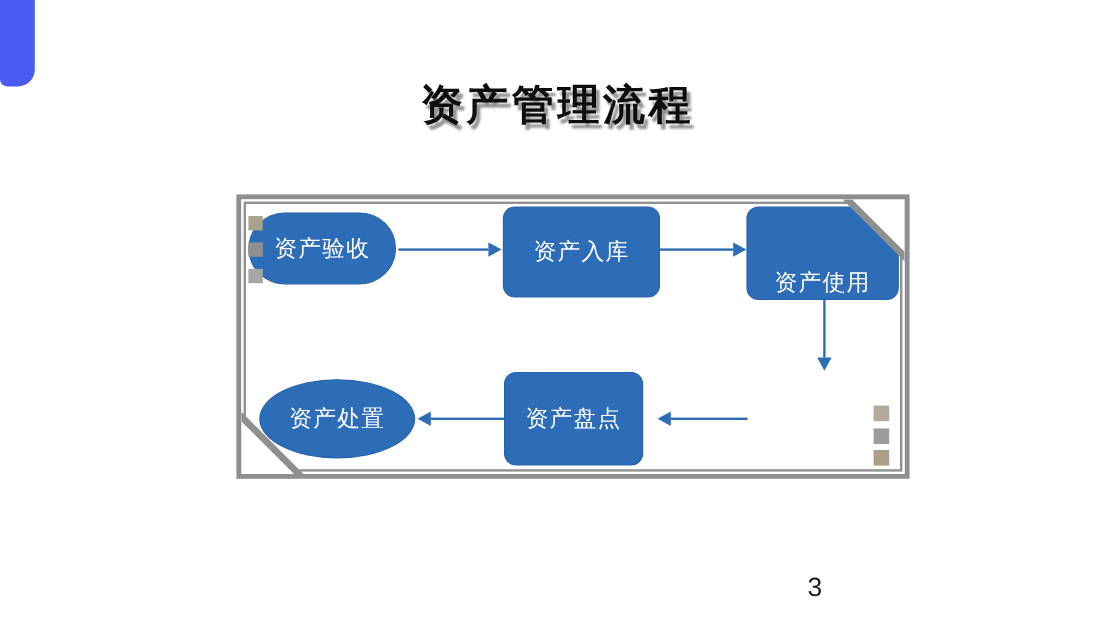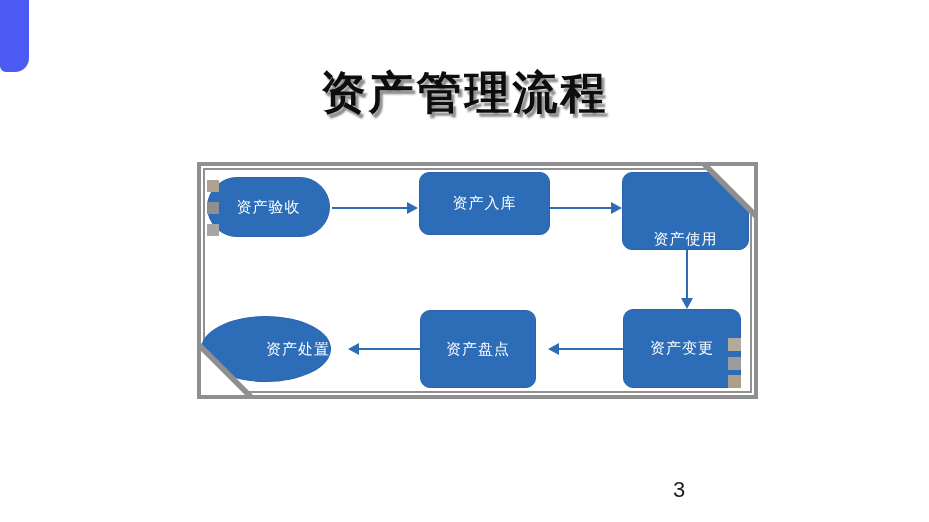--- a/index.html
+++ b/index.html
@@ -13,21 +13,21 @@
   .accent-tab {
     position:absolute; left:0; top:0; width:29px; height:72px;
     background:#4a5af2; border-radius:0 0 14px 6px;
   }
 
   
   .slide-title {
     position:absolute; top:70px; left:0; width:100%;
     text-align:center;
     font-family:"Liberation Serif", serif;
-    font-size:45px; font-weight:bold; letter-spacing:3px;
+    font-size:35px; font-weight:bold; letter-spacing:3px;
     color:#0d0d0d;
     text-shadow:3px 4px 2px #8f8f8f;
     line-height:1.05;
   }
 
   
   .flow-frame {
     position:absolute; left:197px; top:162px; width:561px; height:237px;
     box-sizing:border-box; border:4px solid #8f8f8f; background:#ffffff;
   }
@@ -45,30 +45,30 @@
   .fold-bl-gray  { bottom:0; left:0; width:52px; height:52px; background:#8f8f8f;
                    clip-path:polygon(0 0, 100% 100%, 0 100%); }
   .fold-bl-white { bottom:0; left:0; width:44px; height:44px; background:#ffffff;
                    clip-path:polygon(0 0, 100% 100%, 0 100%); }
 
   
   .node {
     position:absolute; z-index:2;
     background:#2d6db8; border:1px solid #2763ae; box-sizing:border-box;
     display:flex; align-items:center; justify-content:center;
-    color:#ffffff; font-size:15px; font-weight:500; letter-spacing:1px;
+    color:#ffffff; font-size:19px; font-weight:500; letter-spacing:1px;
   }
   .node-stadium { border-radius:30px; }
   .node-rect    { border-radius:10px; }
   .node-ellipse { border-radius:50%; }
 
   .n-acceptance { left:6px;   top:11px;  width:123px; height:60px; }
-  .n-storage    { left:218px; top:6px;   width:131px; height:63px;border-radius:10px; }
+  .n-storage    { left:218px; top:6px;   width:131px; height:76px;border-radius:10px; }
   .n-usage      { left:421px; top:6px;   width:127px; height:78px;align-items:flex-end; }
-  .n-disposal   { left:0;  top:150px; width:130px; height:66px;justify-content:flex-end; }
+  .n-disposal   { left:15px;  top:150px; width:130px; height:66px; }
   .n-inventory  { left:219px; top:144px; width:116px; height:78px; }
   .n-change     { left:422px; top:143px; width:118px; height:79px; }
 
   
   .arrow { position:absolute; z-index:3; display:flex; align-items:center; pointer-events:none; }
   .arrow-h { height:12px; }
   .arrow-v { width:12px; flex-direction:column; }
   .arrow-line-h { flex:1; height:2px; background:#2e6db6; }
   .arrow-line-v { flex:1; width:2px;  background:#2e6db6; }
   .head-right { width:0; height:0; border-left:11px solid #2e6db6;
@@ -117,23 +117,20 @@
 
     <div class="node node-stadium n-acceptance">
       <span>资产验收</span>
     </div>
     <div class="node node-rect n-storage">
       <span>资产入库</span>
     </div>
     <div class="node node-rect n-usage">
       <span>资产使用</span>
     </div>
-    <div class="node node-rect n-change">
-      <span>资产变更</span>
-    </div>
     <div class="node node-rect n-inventory">
       <span>资产盘点</span>
     </div>
     <div class="node node-ellipse n-disposal">
       <span>资产处置</span>
     </div>
 
     <div class="arrow arrow-h a1">
       <div class="arrow-line-h"></div>
       <div class="head-right"></div>

